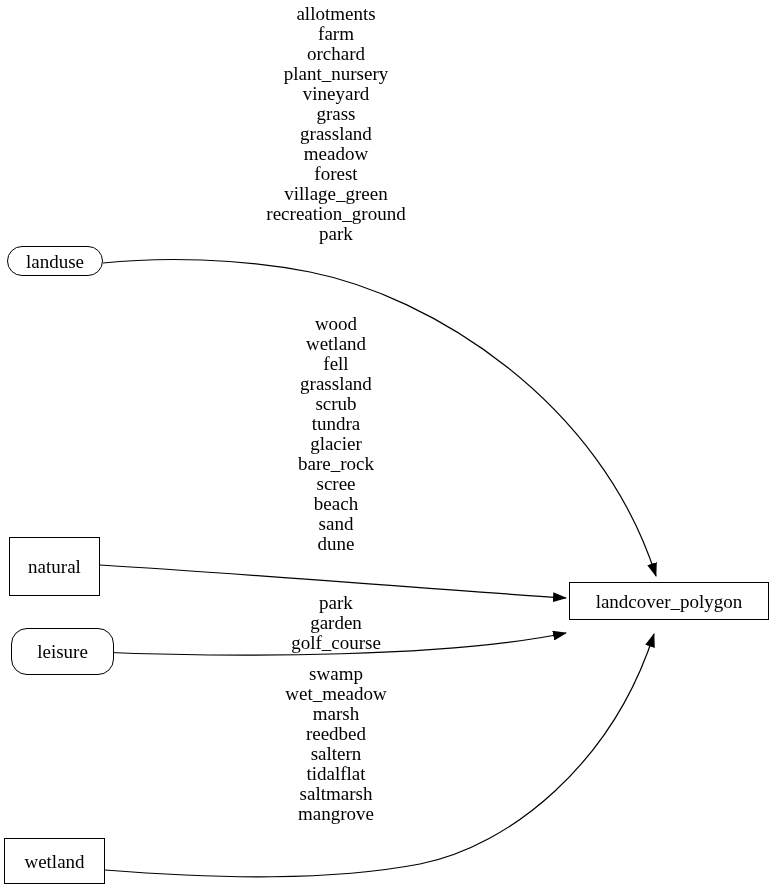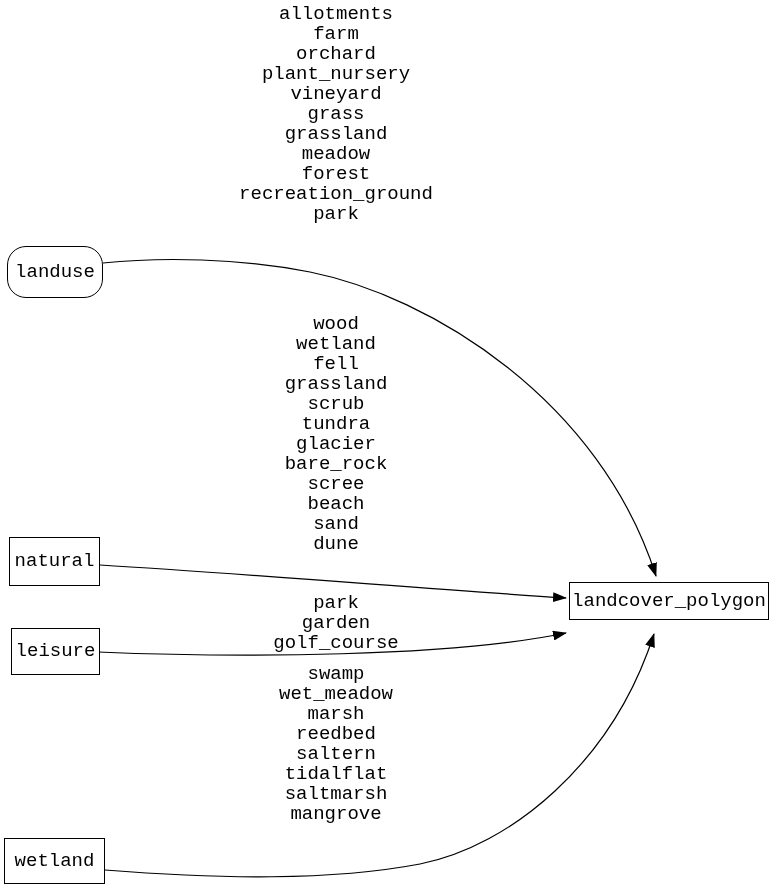--- a/index.html
+++ b/index.html
@@ -5,38 +5,38 @@
   :root{
     --bg:#ffffff;
     --ink:#000000;
     --edge:#000000;
   }
   html,body{margin:0;padding:0;background:var(--bg);}
   .canvas{
     position:relative;
     width:776px;height:892px;
     background:var(--bg);
-    font-family:Liberation Mono, monospace;
+    font-family:Liberation Serif, serif;
     color:var(--ink);
     overflow:hidden;
   }
   svg.edge-layer{position:absolute;left:0;top:0;width:776px;height:892px;}
   svg.edge-layer path.edge{fill:none;stroke:var(--edge);stroke-width:1.2;}
   svg.edge-layer .arrowhead{fill:var(--edge);}
   .node{
     position:absolute;
     box-sizing:border-box;
     border:1.2px solid var(--ink);
     background:var(--bg);
     display:flex;align-items:center;justify-content:center;
     font-size:19px;line-height:1;white-space:nowrap;
   }
-  .node-landuse{left:7px;top:246px;width:96px;height:52px;border-radius:19px;}
-  .node-natural{left:9px;top:537px;width:91px;height:49px;}
-  .node-leisure{left:11px;top:628px;width:89px;height:47px;}
+  .node-landuse{left:7px;top:246px;width:96px;height:30px;border-radius:19px;}
+  .node-natural{left:9px;top:537px;width:91px;height:59px;}
+  .node-leisure{left:11px;top:628px;width:103px;height:47px;border-radius:16px;}
   .node-wetland{left:4px;top:838px;width:101px;height:46px;}
   .node-landcover{left:569px;top:582px;width:200px;height:38px;}
   .edge-label{
     position:absolute;
     left:176px;width:320px;
     text-align:center;
     font-size:19px;line-height:20px;
     white-space:nowrap;
   }
   .edge-label-landuse{top:4px;}
@@ -64,20 +64,21 @@
   <div class="edge-label edge-label-landuse">
     <div>allotments</div>
     <div>farm</div>
     <div>orchard</div>
     <div>plant_nursery</div>
     <div>vineyard</div>
     <div>grass</div>
     <div>grassland</div>
     <div>meadow</div>
     <div>forest</div>
+    <div>village_green</div>
     <div>recreation_ground</div>
     <div>park</div>
   </div>
 
   <div class="edge-label edge-label-natural">
     <div>wood</div>
     <div>wetland</div>
     <div>fell</div>
     <div>grassland</div>
     <div>scrub</div>

